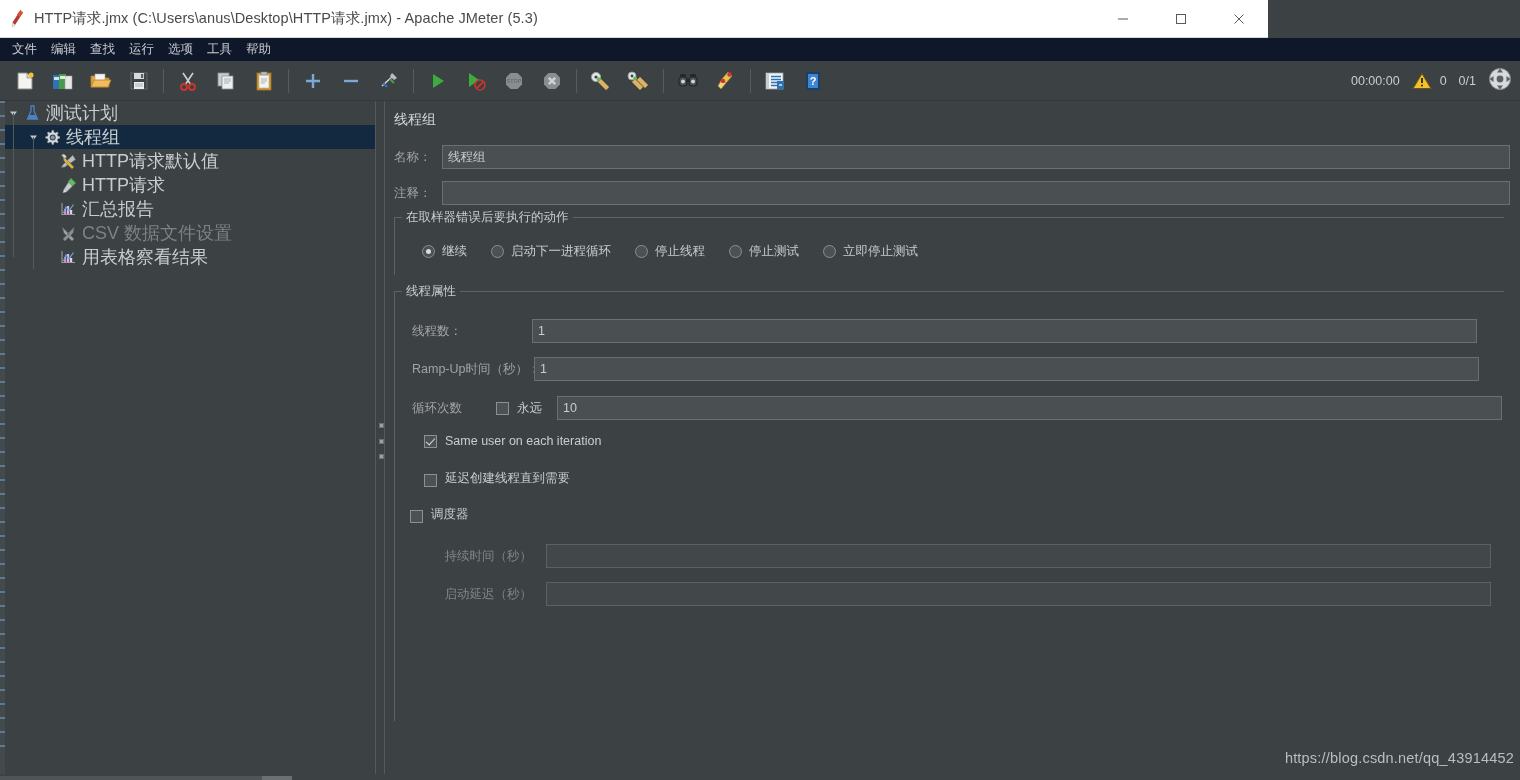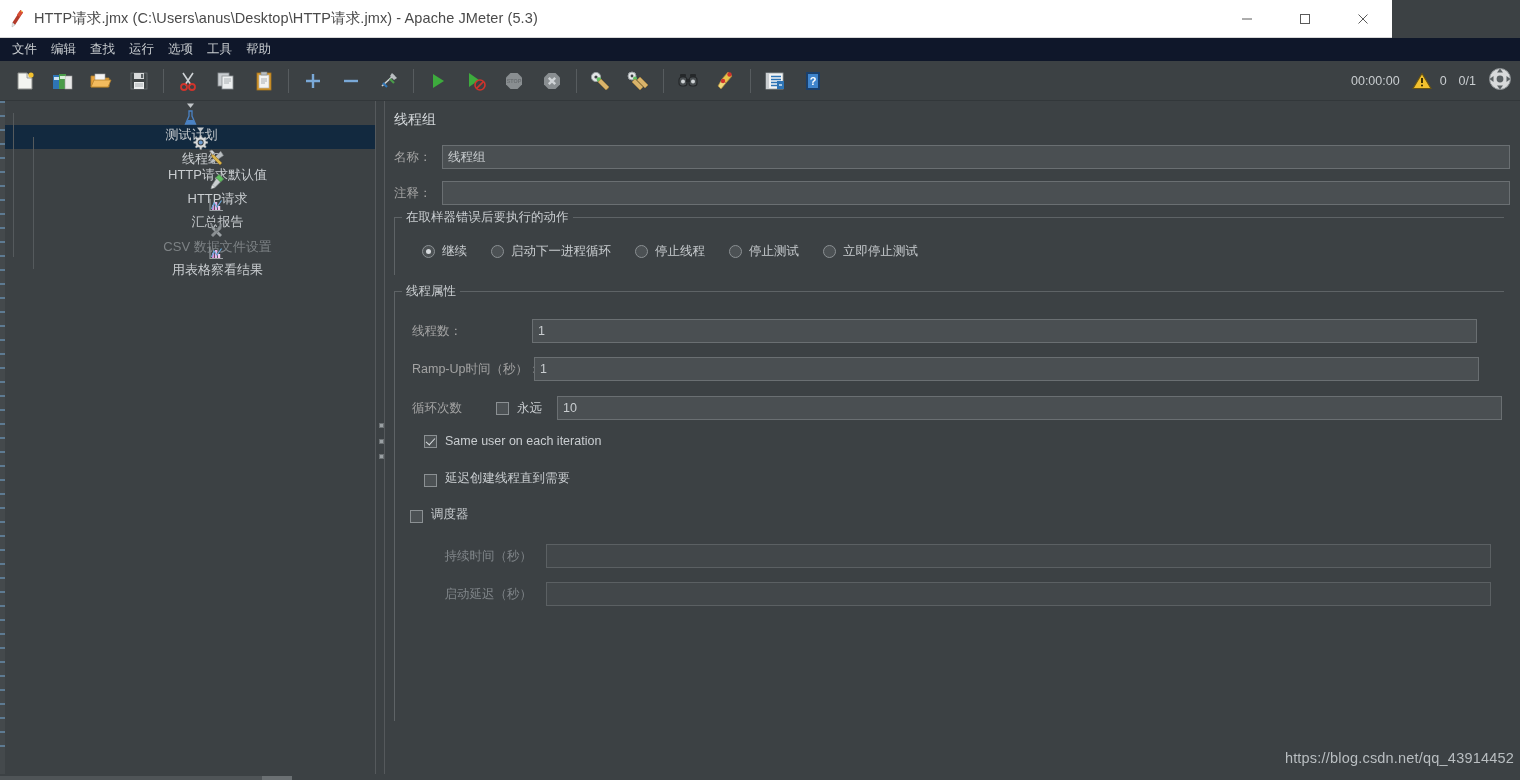--- a/index.html
+++ b/index.html
@@ -6,21 +6,21 @@
   html, body {
     width: 1520px; height: 780px;
     font-family: "Liberation Sans", "DejaVu Sans", sans-serif;
     background: #3c4144;
     overflow: hidden;
   }
   #app { position: relative; width: 1520px; height: 780px; background: #3c4144; }
 
   
   .titlebar {
-    position: absolute; left: 0; top: 0; width: 1392px; height: 38px;
+    position: absolute; left: 0; top: 0; width: 1268px; height: 38px;
     background: #ffffff;
     border-bottom: 1px solid #d8d8d8;
     display: flex; align-items: center;
   }
   .tb-icon { width: 34px; display: flex; align-items: center; justify-content: center; }
   .tb-title {
     font-size: 14.5px; color: #4a4a4a; letter-spacing: .1px;
     white-space: nowrap;
   }
   .win-btns { position: absolute; right: 0; top: 0; height: 38px; display: flex; }
@@ -69,21 +69,21 @@
     position: absolute; left: 0; top: 0; width: 5px; height: 679px;
     background: #44494c;
   }
   .tree-scrollstrip i {
     display: block; width: 5px; height: 2px; background: #5d7a92; margin-bottom: 12px;
   }
   .tree-inner { position: absolute; left: 5px; top: 0; right: 0; bottom: 0; }
 
   .tnode {
     height: 24px; display: flex; align-items: center;
-    font-size: 13px; color: #c9cdd0; white-space: nowrap; flex-direction: column;
+    font-size: 18px; color: #c9cdd0; white-space: nowrap;
   }
   .tnode.selected { background: #12293f; }
   .tnode.disabled .tlabel { color: #7d8285; }
   .tarrow {
     width: 16px; display: flex; align-items: center; justify-content: center;
     color: #c2c6c9; font-size: 9px;
   }
   .ticon { width: 22px; display: flex; align-items: center; justify-content: center; }
   .tlabel { margin-left: 3px; }
   .tguide {

